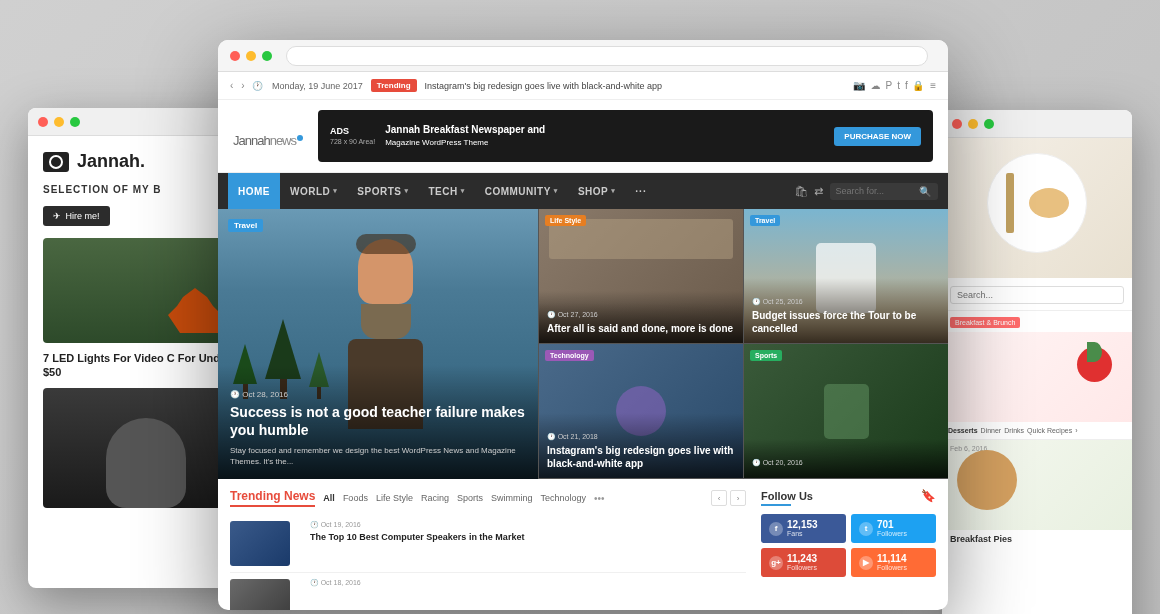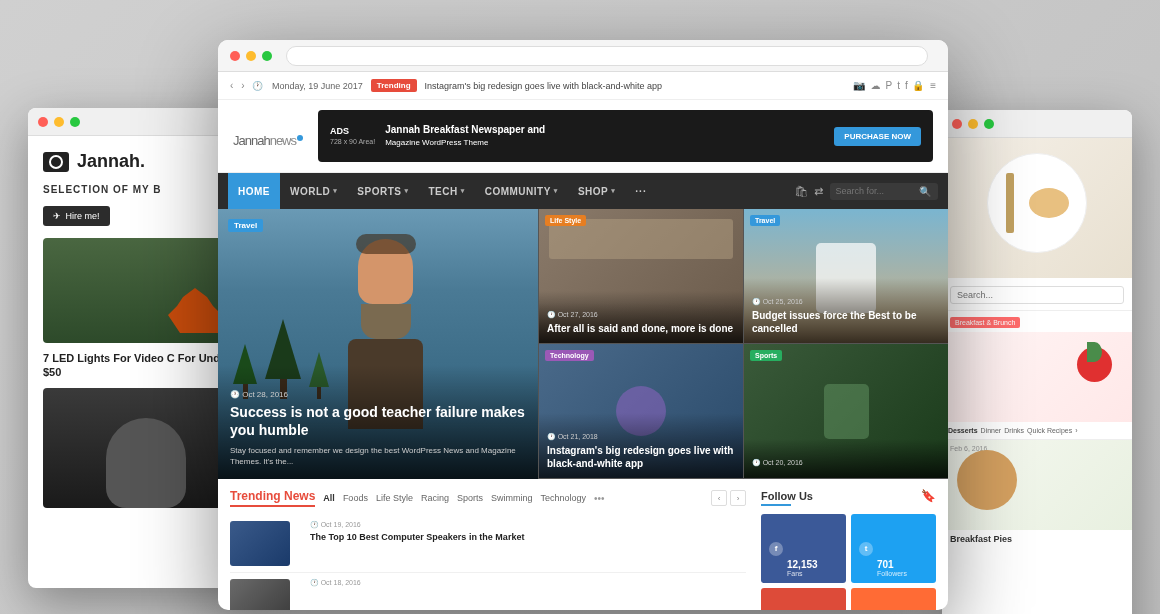--- a/index.html
+++ b/index.html
@@ -711,21 +711,20 @@
       color: #fff;
       font-weight: 700;
       flex-shrink: 0;
     }
     .social-info { flex: 1; }
     .social-count {
       font-size: 10px;
       font-weight: 700;
       color: #fff;
       line-height: 1;
-      margin-top: 40px;
     }
     .social-label {
       font-size: 7px;
       color: rgba(255,255,255,0.8);
     }
   </style>
 </head>
 <body>
 
 <div class="bg-gradient"></div>
@@ -929,21 +928,21 @@
       <div class="hero-cell">
         <div class="cell-img beach">
           <div style="position:absolute;bottom:30px;left:50%;transform:translateX(-50%);width:60px;height:70px;background:rgba(255,255,255,0.7);border-radius:5px;"></div>
         </div>
         <div class="cell-tag travel">Travel</div>
         <div class="cell-overlay">
           <div class="cell-date">
             <span>🕐</span>
             <span>Oct 25, 2016</span>
           </div>
-          <div class="cell-title">Budget issues force the Best to be cancelled</div>
+          <div class="cell-title">Budget issues force the Tour to be cancelled</div>
         </div>
       </div>
 
       <div class="hero-cell">
         <div class="cell-img tech">
           <div style="position:absolute;inset:0;display:flex;align-items:center;justify-content:center;">
             <div style="width:50px;height:50px;background:rgba(150,100,200,0.5);border-radius:50%;"></div>
           </div>
         </div>
         <div class="cell-tag technology">Technology</div>

